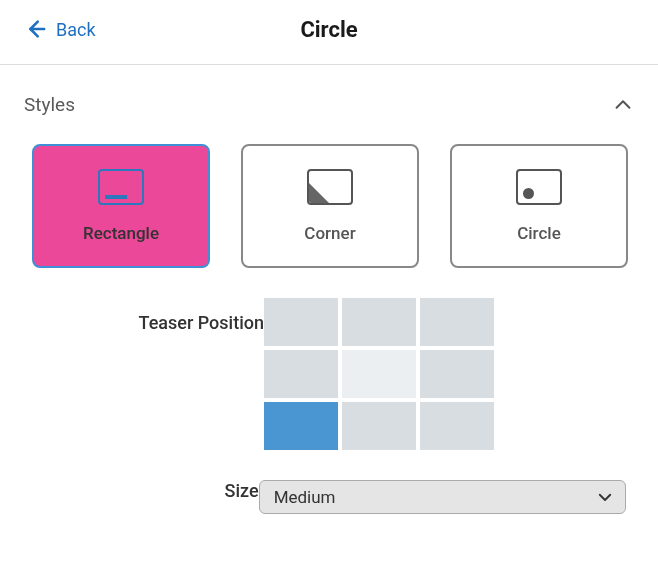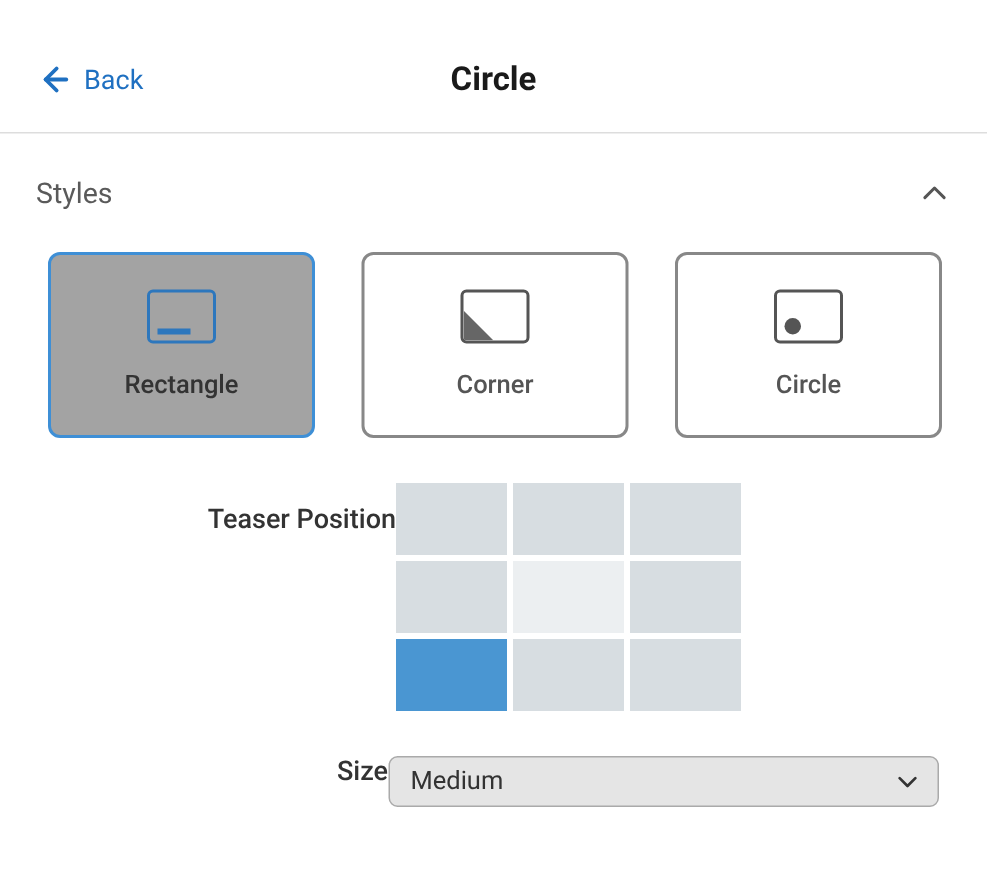--- a/index.html
+++ b/index.html
@@ -13,21 +13,20 @@
       height: 580px;
       background: #fff;
       color: #222;
     }
     .header {
       display: flex;
       align-items: center;
       padding: 18px 24px 24px 24px;
       position: relative;
       border-bottom: 1px solid #ddd;
-      margin-top: 24px;
     }
     .back-link {
       display: flex;
       align-items: center;
       gap: 10px;
       color: #1f70c1;
       font-size: 18px;
       cursor: pointer;
     }
     .back-link svg {
@@ -73,21 +72,21 @@
       border-radius: 8px;
       background: #fff;
       display: flex;
       flex-direction: column;
       align-items: center;
       justify-content: center;
       gap: 18px;
       cursor: pointer;
     }
     .style-card.selected {
-      background: #a3a3a3;
+      background: #ec4899;
       border-color: #3e8fd6;
     }
     .style-card .preview {
       width: 46px;
       height: 36px;
       border: 2.5px solid #555;
       border-radius: 4px;
       position: relative;
     }
     .style-card.selected .preview {

